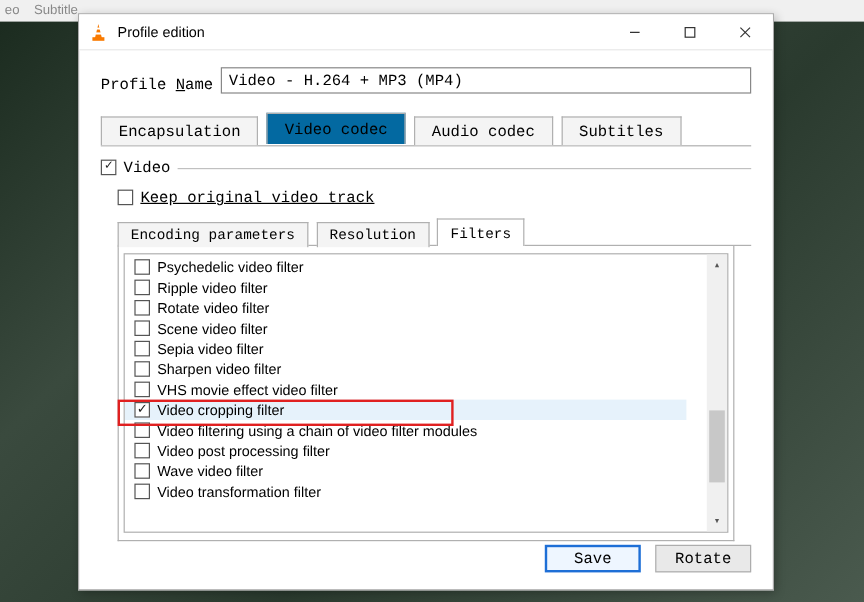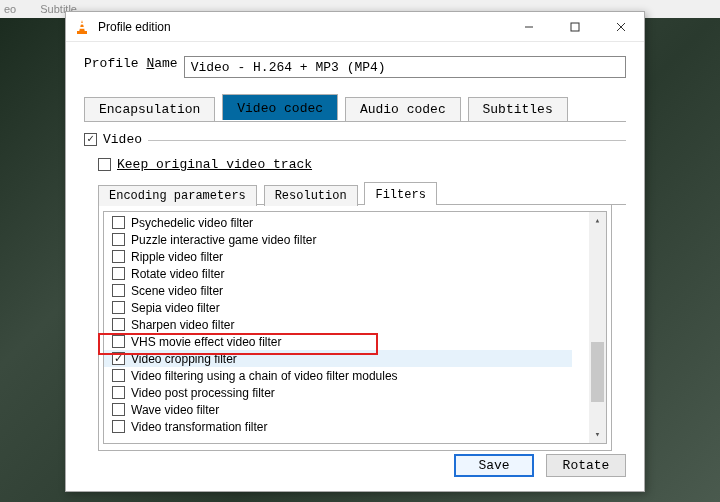--- a/index.html
+++ b/index.html
@@ -19,21 +19,21 @@
 }
 .bg-top-strip {
   position: absolute;
   top: 0; left: 0; right: 0;
   height: 18px;
   background: #f0f0f0;
   color: #888;
   font-size: 11px;
   padding-left: 4px;
   display: flex;
-  gap: 24px;
+  gap: 12px;
   align-items: center;
 }
 .dialog {
   position: absolute;
   left: 65px;
   top: 11px;
   width: 580px;
   height: 481px;
   background: #ffffff;
   border: 1px solid #aaaaaa;
@@ -76,21 +76,21 @@
   flex: 1;
   padding: 14px 18px 0 18px;
   font-family: "Courier New", monospace;
   font-size: 13px;
   color: #000;
   display: flex;
   flex-direction: column;
 }
 .profile-name-row {
   display: flex;
-  align-items: flex-start;
+  align-items: flex-end;
   margin-bottom: 16px;
 }
 .profile-name-row label {
   margin-right: 6px;
   white-space: nowrap;
 }
 .underline { text-decoration: underline; }
 .profile-name-input {
   flex: 1;
   height: 22px;
@@ -347,24 +347,20 @@
 
       <div class="filters-panel">
         <div class="filters-box">
           <div class="filter-list" id="filter-list">
               <div class="filter-item">
                 <span class="chk"></span>
                 <span>Psychedelic video filter</span>
               </div>
               <div class="filter-item">
                 <span class="chk"></span>
-                <span>Puzzle interactive game video filter</span>
-              </div>
-              <div class="filter-item">
-                <span class="chk"></span>
                 <span>Ripple video filter</span>
               </div>
               <div class="filter-item">
                 <span class="chk"></span>
                 <span>Rotate video filter</span>
               </div>
               <div class="filter-item">
                 <span class="chk"></span>
                 <span>Scene video filter</span>
               </div>

